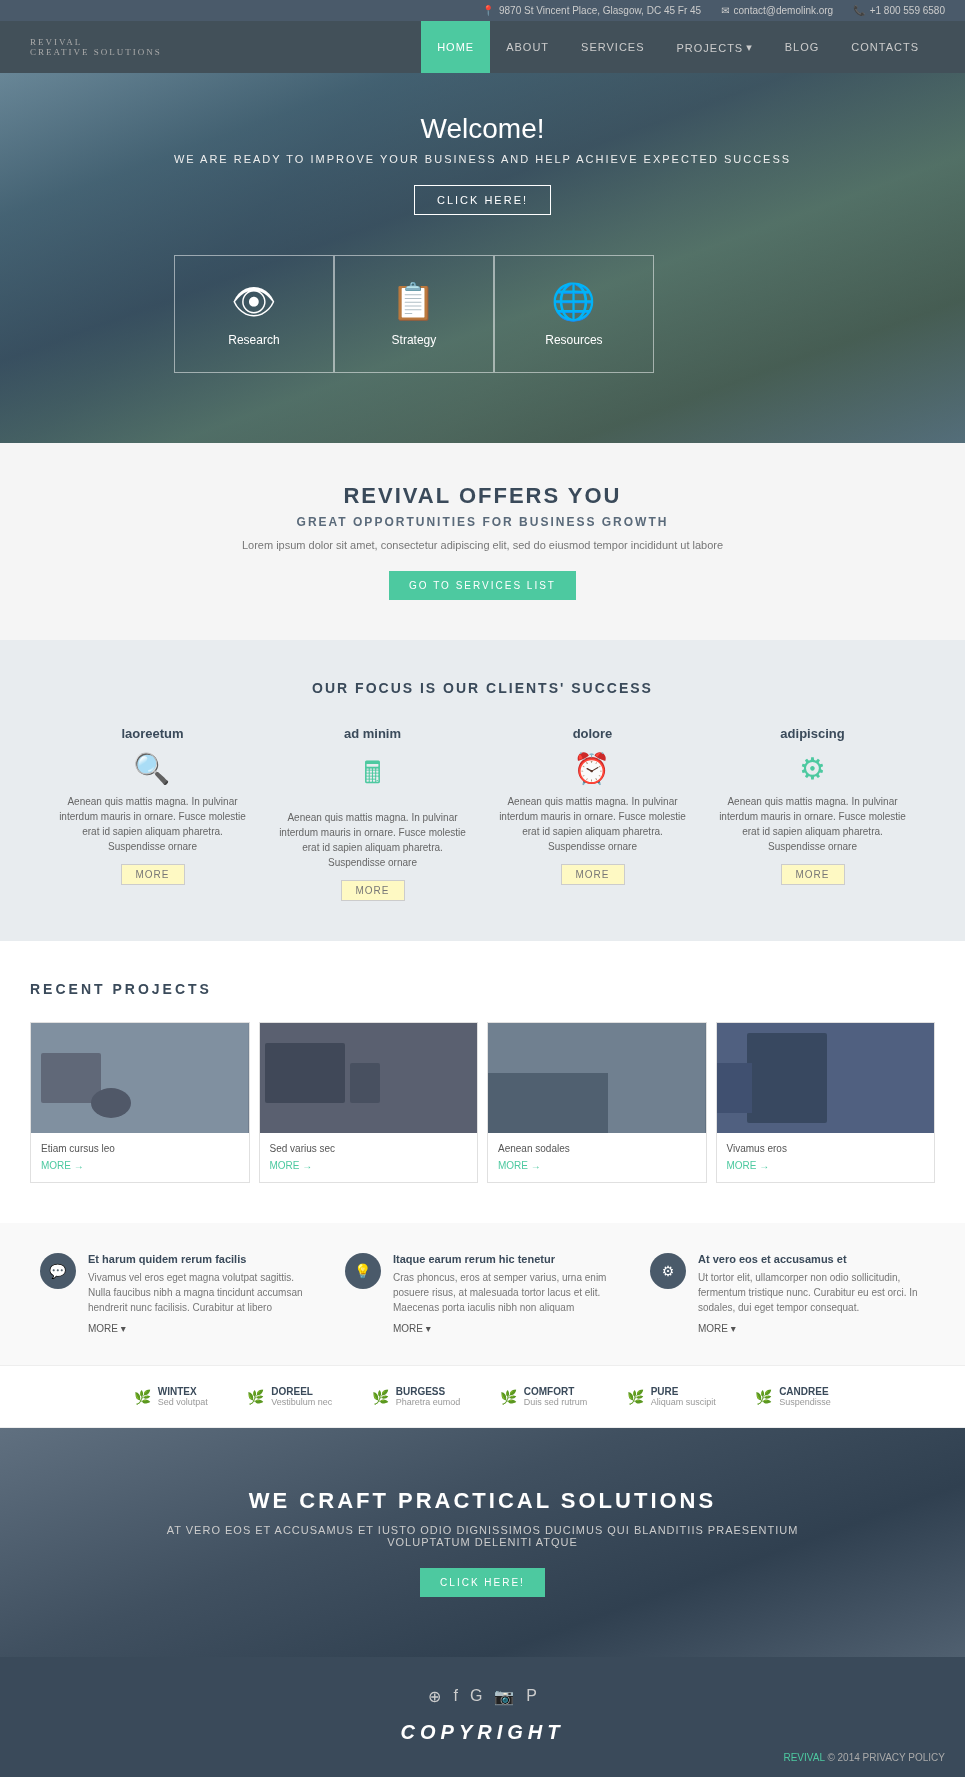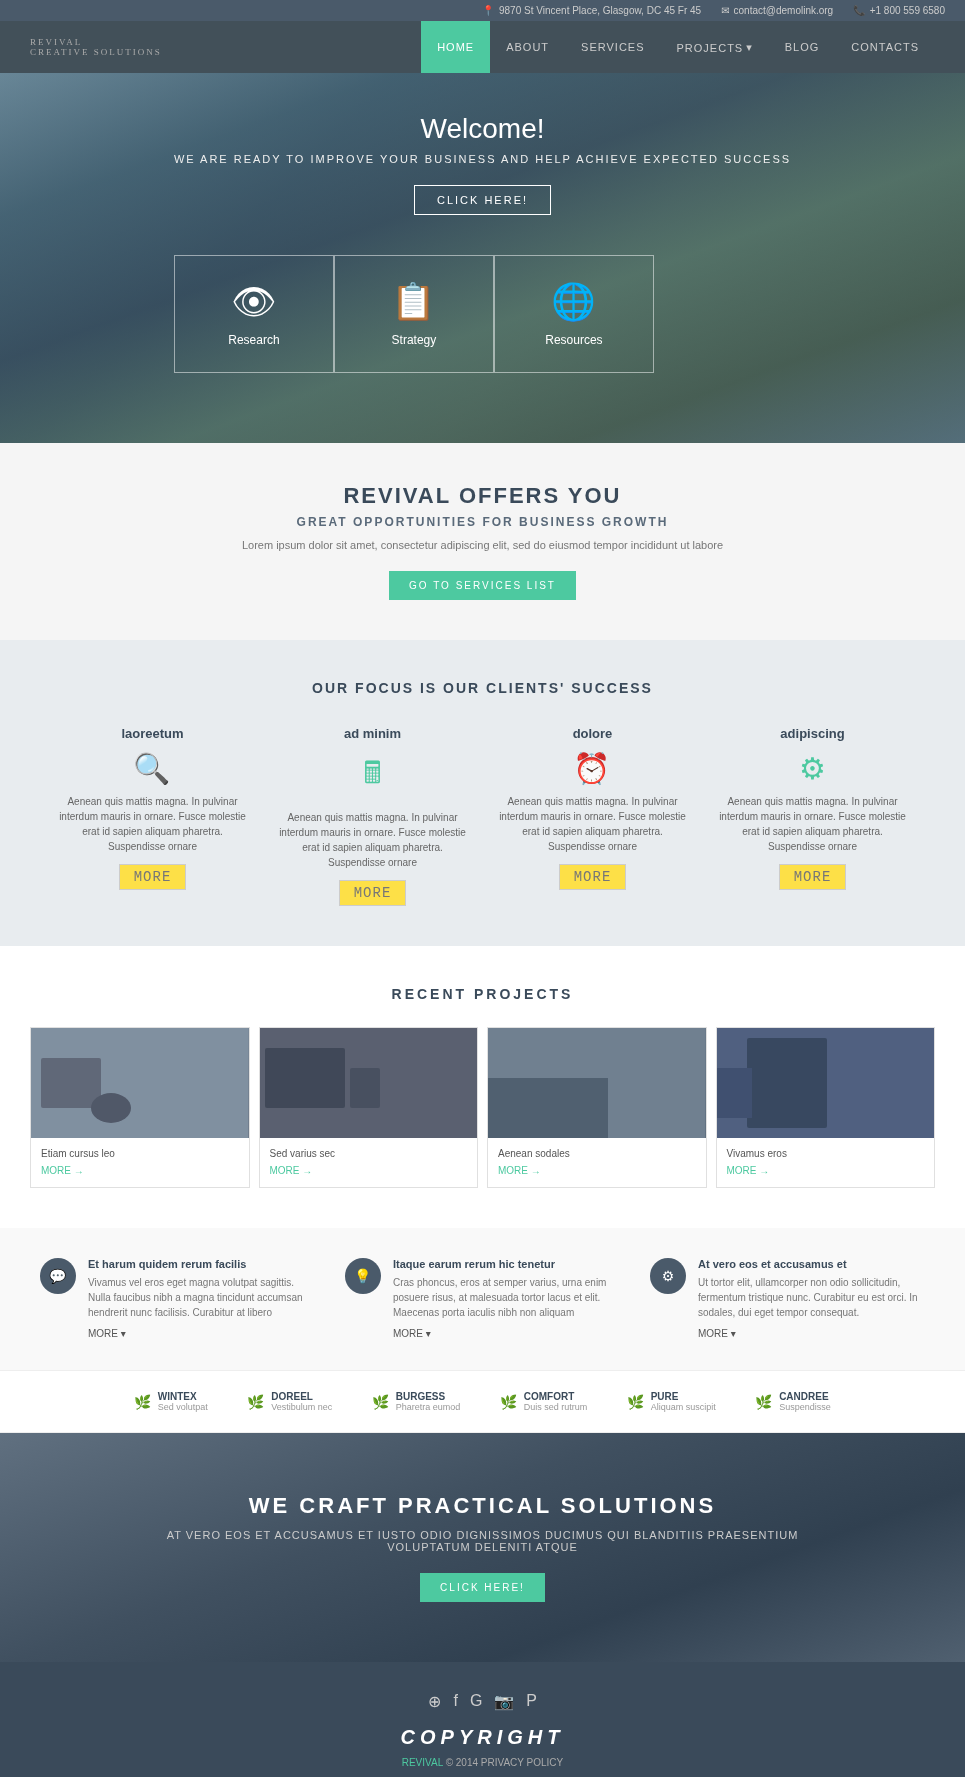--- a/index.html
+++ b/index.html
@@ -131,35 +131,34 @@
     }
     .focus h2 { font-size: 14px; color: #3a4a5a; letter-spacing: 2px; text-transform: uppercase; margin-bottom: 30px; }
     .focus-grid { display: flex; gap: 20px; justify-content: center; }
     .focus-item { flex: 1; text-align: center; max-width: 200px; }
     .focus-item h4 { font-size: 13px; color: #3a4a5a; margin-bottom: 10px; }
     .focus-icon { font-size: 30px; color: #4dc9a0; margin-bottom: 8px; display: block; }
     .focus-item p { font-size: 10px; color: #666; line-height: 1.5; margin-bottom: 10px; }
     .btn-more {
       border: 1px solid #ccc;
       color: #777;
-      background: #fde047;
+      background: #fef9c3;
       padding: 4px 14px;
-      font-size: 14px;
+      font-size: 10px;
       cursor: pointer;
       text-transform: uppercase;
       letter-spacing: 1px;
-      font-family: Liberation Mono, monospace;
     }
 
     
     .projects {
       background: #fff;
       padding: 40px 30px;
     }
-    .projects h2 { font-size: 14px; color: #3a4a5a; letter-spacing: 3px; text-transform: uppercase; text-align: center; margin-bottom: 25px; }
+    .projects h2 { font-size: 14px; color: #3a4a5a; letter-spacing: 3px; text-transform: uppercase; text-align: left; margin-bottom: 25px; }
     .projects-grid { display: flex; gap: 9px; }
     .project-card {
       flex: 1;
       background: #fff;
       border: 1px solid #e0e0e0;
       overflow: hidden;
     }
     .project-thumb {
       height: 110px;
       overflow: hidden;
@@ -220,21 +219,21 @@
 
     
     .footer {
       background: #3a4a5a;
       text-align: center;
       padding: 30px 20px;
     }
     .footer-social { font-size: 16px; color: #ccc; margin-bottom: 15px; display: flex; justify-content: center; gap: 12px; }
     .footer-social span { cursor: pointer; }
     .footer h3 { font-size: 20px; color: #fff; letter-spacing: 5px; text-transform: uppercase; margin-bottom: 8px; font-style: italic; }
-    .footer-copy { font-size: 10px; color: #aaa; margin-bottom: 15px; }
+    .footer-copy { font-size: 10px; color: #aaa; margin-bottom: 15px; text-align: right; }
     .footer-copy .brand { color: #4dc9a0; }
   </style>
 </head>
 <body>
 
 <div class="topbar">
   <span>
     <span>📍</span>
     <span>9870 St Vincent Place, Glasgow, DC 45 Fr 45</span>
   </span>

